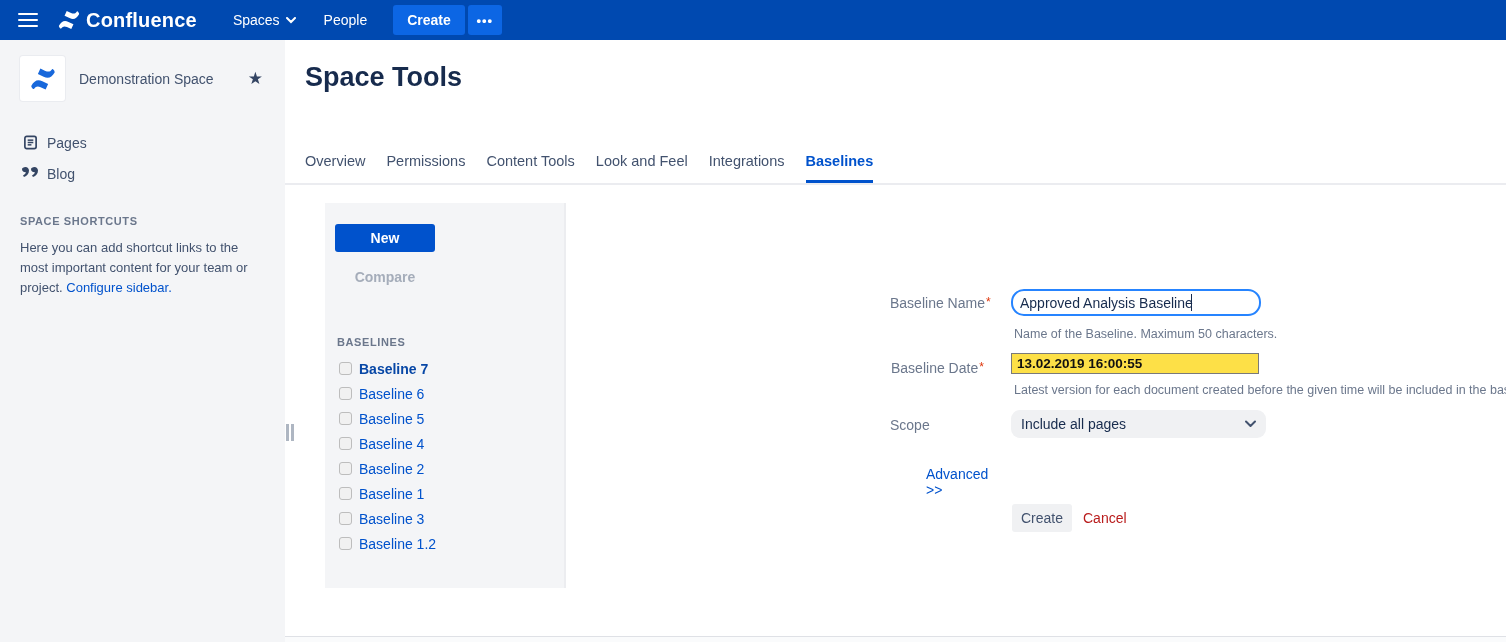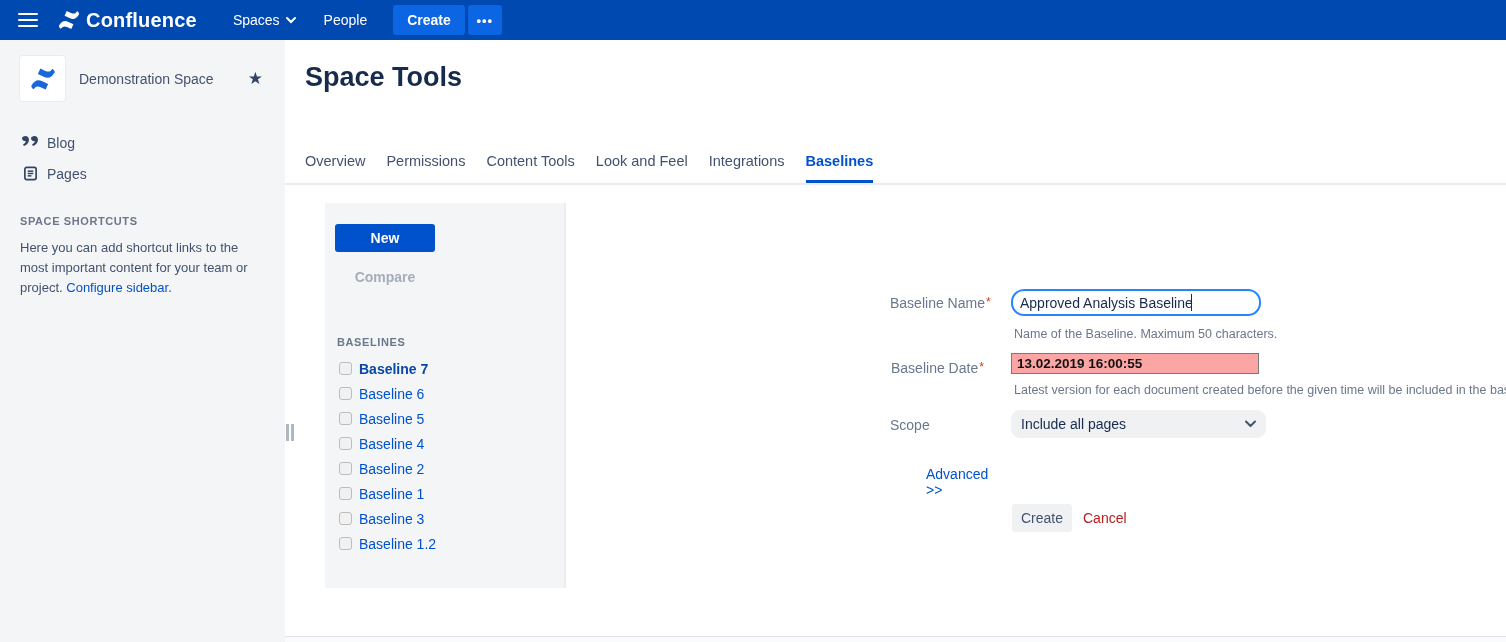--- a/index.html
+++ b/index.html
@@ -105,21 +105,21 @@
     width: 250px; height: 27px; border: 2px solid #2684FF; border-radius: 13px;
     font-family: "Liberation Sans", sans-serif; font-size: 14px; color: #172B4D;
     padding: 0 7px; outline: none; background: #fff;
   }
   .caret { position: absolute; left: 180px; top: 5px; width: 1px; height: 17px; background: #172B4D; }
 
   .date-input {
     position: absolute; top: 150px; left: 445px; width: 248px; height: 21px;
     border: 1px solid #7A7A7A; border-radius: 0;
     font-family: "Liberation Sans", sans-serif; font-size: 13.5px; font-weight: 700; color: #111;
-    padding: 0 5px; outline: none; background: #fca5a5;
+    padding: 0 5px; outline: none; background: #fde047;
   }
 
   .f-help { position: absolute; font-size: 12.5px; color: #6B778C; white-space: nowrap; }
   .name-help { top: 124px; left: 448px; }
   .date-help { top: 180px; left: 448px; }
 
   .scope-select {
     position: absolute; top: 207px; left: 445px; width: 255px; height: 28px;
     background: #F0F1F3; border: none; border-radius: 9px; cursor: pointer;
     display: flex; align-items: center; padding: 0 10px; font-size: 14px; color: #172B4D;
@@ -178,37 +178,37 @@
         <path fill="#1868DB" d="M2.7 17.3c2.4-4 4.9-5.4 8.8-3.5l4.6 2.2-2 4.4-4-1.9c-2.4-1.1-3.8-.7-5.4 1.4-.5.6-2.4-1.7-2-2.6z"></path>
         <path fill="#1868DB" d="M21.3 6.7c-2.4 4-4.9 5.4-8.8 3.5L7.9 8 9.9 3.6l4 1.9c2.4 1.1 3.8.7 5.4-1.4.5-.6 2.4 1.7 2 2.6z"></path>
       </svg>
     </div>
     <span class="space-name">Demonstration Space</span>
     <span class="star">★</span>
   </div>
   <div class="side-items">
     <div class="side-item">
       <span class="ic">
-        <svg width="16" height="13" viewBox="0 0 16 13">
-            <path fill="#344563" d="M3.5 0C5.4 0 7 1.6 7 3.5 7 6.5 5 9 2 10l-1-1.6C2.6 7.6 3.6 6.4 3.9 5.2 2 5.4 0 4.2 0 2.2 0 1 1.6 0 3.5 0z"></path>
-            <path fill="#344563" d="M12.5 0C14.4 0 16 1.6 16 3.5 16 6.5 14 9 11 10l-1-1.6c1.6-.8 2.6-2 2.9-3.2-1.9.2-3.9-1-3.9-3C9 1 10.6 0 12.5 0z"></path>
-          </svg>
-      </span>
-      <span>Blog</span>
-    </div>
-    <div class="side-item">
-      <span class="ic">
         <svg width="15" height="15" viewBox="0 0 16 16">
             <rect x="2" y="1.5" width="12" height="13" rx="2" fill="none" stroke="#344563" stroke-width="1.8"></rect>
             <line x1="5" y1="5.5" x2="11" y2="5.5" stroke="#344563" stroke-width="1.6"></line>
             <line x1="5" y1="8" x2="11" y2="8" stroke="#344563" stroke-width="1.6"></line>
             <line x1="5" y1="10.5" x2="9" y2="10.5" stroke="#344563" stroke-width="1.6"></line>
           </svg>
       </span>
       <span>Pages</span>
+    </div>
+    <div class="side-item">
+      <span class="ic">
+        <svg width="16" height="13" viewBox="0 0 16 13">
+            <path fill="#344563" d="M3.5 0C5.4 0 7 1.6 7 3.5 7 6.5 5 9 2 10l-1-1.6C2.6 7.6 3.6 6.4 3.9 5.2 2 5.4 0 4.2 0 2.2 0 1 1.6 0 3.5 0z"></path>
+            <path fill="#344563" d="M12.5 0C14.4 0 16 1.6 16 3.5 16 6.5 14 9 11 10l-1-1.6c1.6-.8 2.6-2 2.9-3.2-1.9.2-3.9-1-3.9-3C9 1 10.6 0 12.5 0z"></path>
+          </svg>
+      </span>
+      <span>Blog</span>
     </div>
   </div>
   <div class="shortcuts-header">SPACE SHORTCUTS</div>
   <p class="shortcuts-text">
     <span>Here you can add shortcut links to the most important content for your team or project.</span>
     <a class="configure-link">Configure sidebar.</a>
   </p>
 </aside>
 
 <div class="resize-handle">

